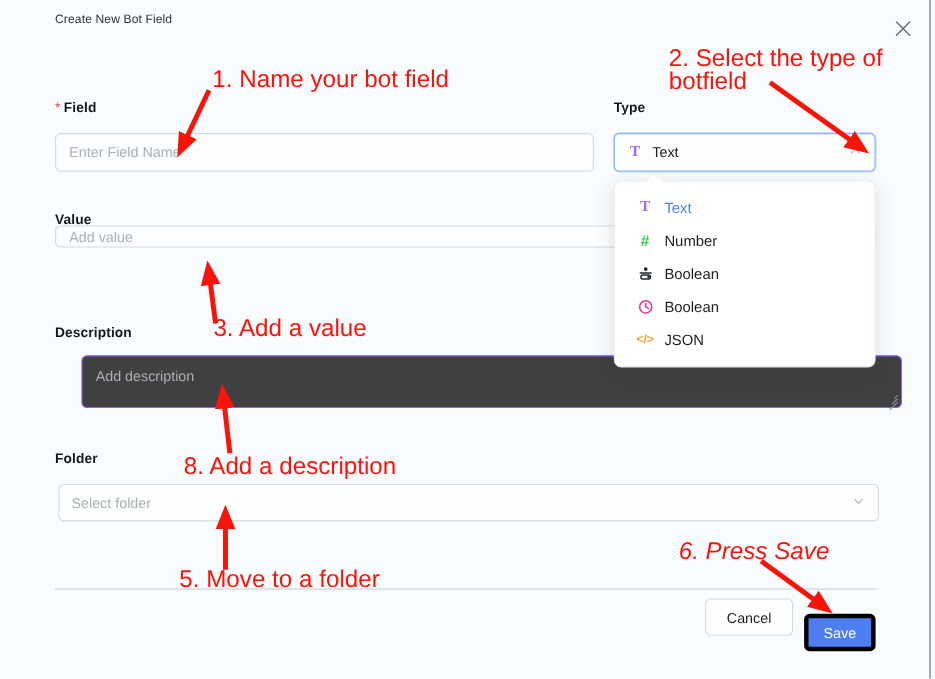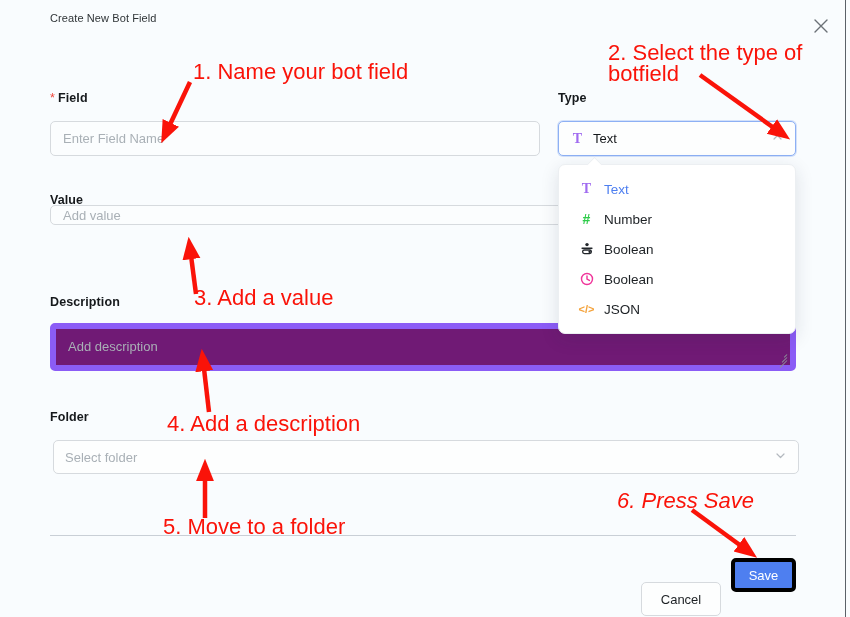--- a/index.html
+++ b/index.html
@@ -47,26 +47,27 @@
     border: 1px solid #d6dade;
     border-radius: 5px;
     font-size: 13px;
     color: #a9b0b6;
     display: flex; align-items: center;
     padding: 0 12px;
     cursor: text;
   }
   .textarea-box {
     position: absolute;
-    background: #701a75;
-    border: 6px solid #8b5cf6;
+    background: #404040;
+    border: 1px solid #8b5cf6;
     border-radius: 5px;
     font-size: 13px; color: #a9b0b6;
     padding: 10px 12px;
     cursor: text;
+    margin-left: 24px;
   }
   .resize-grip {
     position: absolute; right: 2px; bottom: 2px;
     width: 12px; height: 12px; cursor: nwse-resize;
   }
   .resize-grip i {
     position: absolute; right: 1px; background: #8a9097; height: 1px;
     transform-origin: right center; transform: rotate(-45deg);
   }
 
@@ -245,28 +246,28 @@
     <span>Select folder</span>
     <span class="chev">
       <svg width="13" height="13" viewBox="0 0 13 13" aria-hidden="true">
         <path d="M3 5 L6.5 8.5 L10 5" stroke="#b3b9bf" stroke-width="1.2" fill="none" stroke-linecap="round" stroke-linejoin="round"></path>
       </svg>
     </span>
   </div>
 
   <div class="divider"></div>
 
-  <div class="btn btn-cancel" style="left:641px; top:582px; width:80px;">Cancel</div>
+  <div class="btn btn-cancel" style="left:641px; top:544px; width:80px;">Cancel</div>
   <div class="btn btn-save" style="left:731px; top:558px; width:65px; background:#4e7ff0;">Save</div>
 
   <div class="anno" style="left:193px; top:61px;text-align:right;">1. Name your bot field</div>
   <div class="anno" style="left:608px; top:42px;">2. Select the type of
 botfield</div>
   <div class="anno" style="left:178px; top:287px;margin-left:16px;">3. Add a value</div>
-  <div class="anno" style="left:167px; top:413px;">4. Add a description</div>
+  <div class="anno" style="left:167px; top:413px;">8. Add a description</div>
   <div class="anno" style="left:163px; top:516px;">5. Move to a folder</div>
   <div class="anno" style="left:617px; top:490px;font-style:italic;">6. Press Save</div>
 
   <svg class="arrow-layer" viewBox="0 0 850 617">
     <defs>
       <marker id="ah" viewBox="0 0 10 10" refX="5" refY="5" markerWidth="5" markerHeight="5" orient="auto-start-reverse">
         <path d="M 0 1 L 10 5 L 0 9 z" fill="#fa1309"></path>
       </marker>
     </defs>
 

